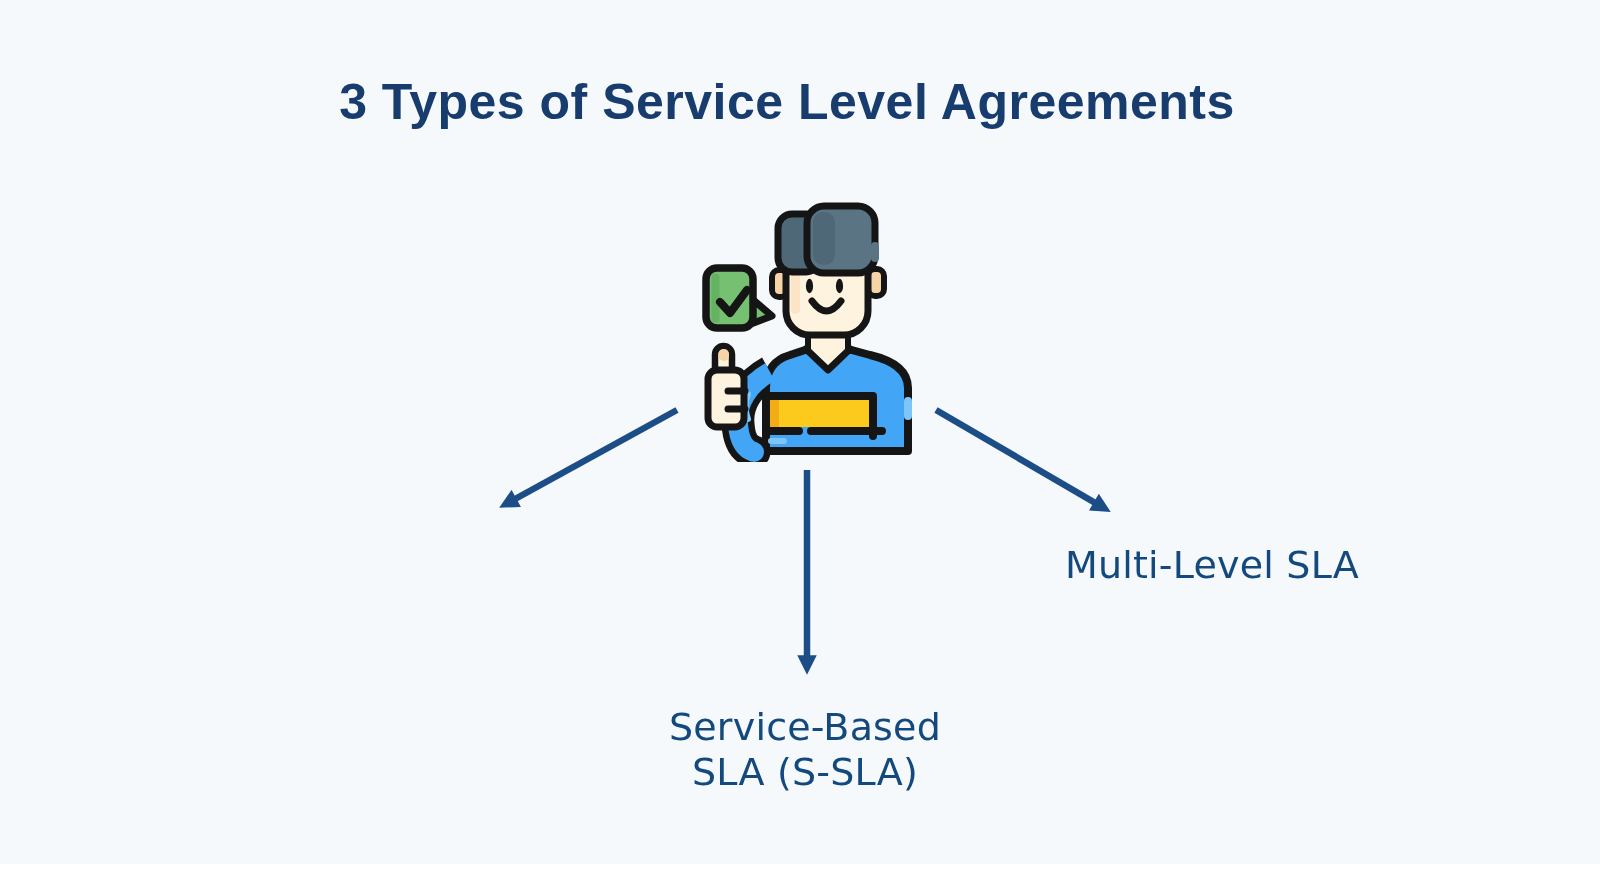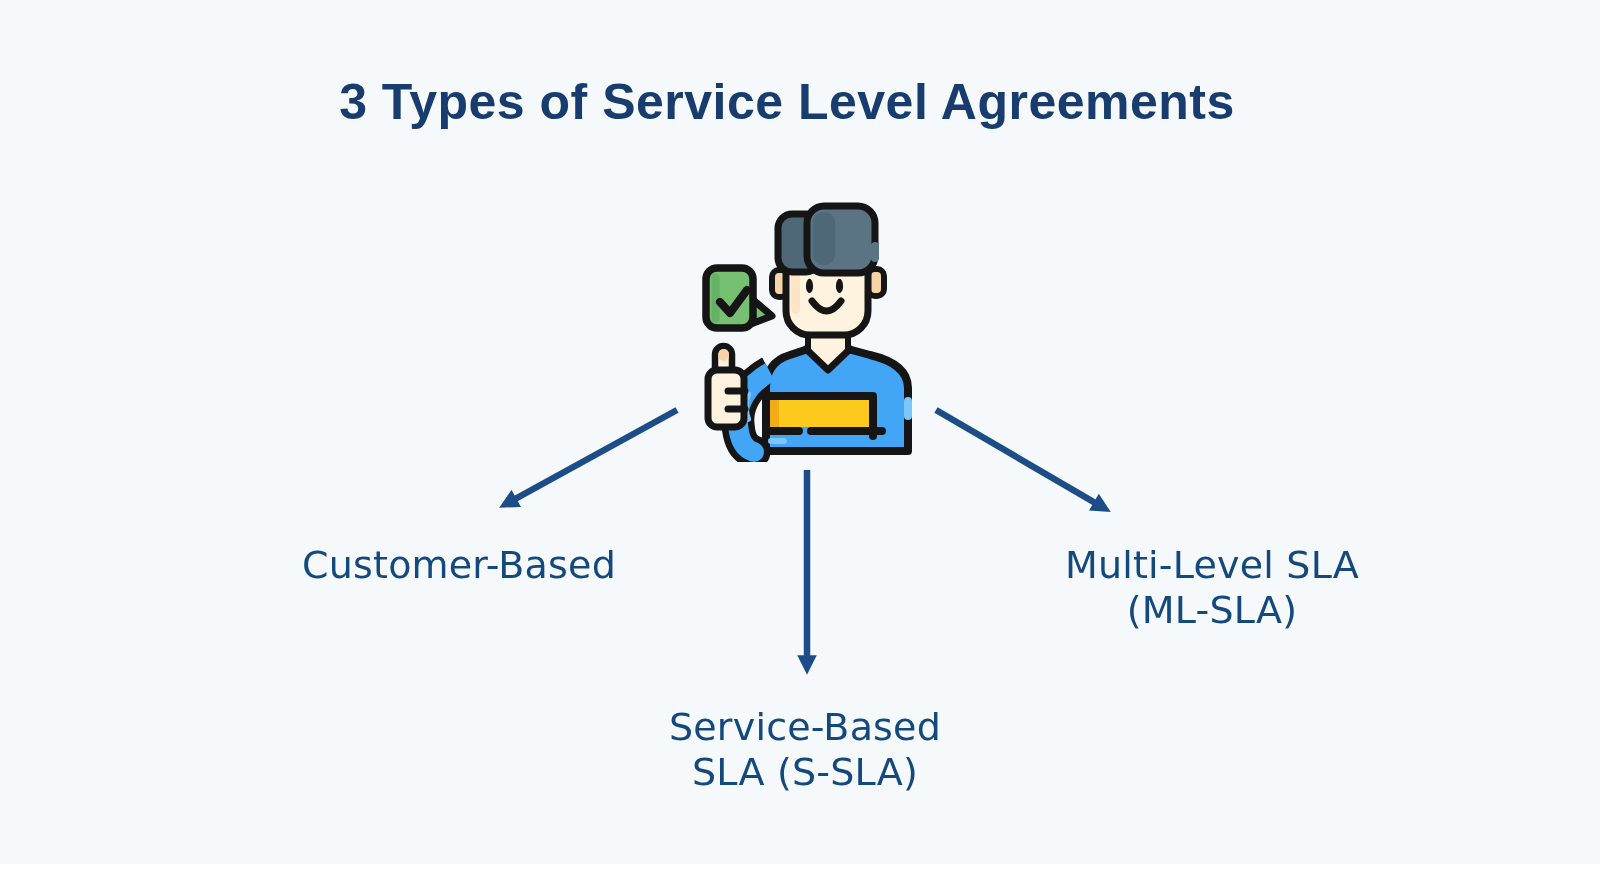--- a/index.html
+++ b/index.html
@@ -114,26 +114,24 @@
       <rect x="115" y="6" width="68" height="67" rx="17" fill="var(--c-hair,#5b7484)" stroke="var(--c-outline,#151515)" stroke-width="7"></rect>
       <rect x="121" y="12" width="22" height="53" rx="10" fill="var(--c-hair-dark,#4e6878)"></rect>
       <path d="M183 46 L183 58" stroke="var(--c-hair,#5b7484)" stroke-width="8" stroke-linecap="round"></path>
       <ellipse cx="117.5" cy="86" rx="3.6" ry="7.2" fill="var(--c-outline,#151515)"></ellipse>
       <ellipse cx="147.5" cy="86" rx="3.6" ry="7.2" fill="var(--c-outline,#151515)"></ellipse>
       <path d="M120 101 Q134.5 121 149 101" fill="none" stroke="var(--c-outline,#151515)" stroke-width="7" stroke-linecap="round"></path>
     </g>
   </svg>
 
   <div class="branch-label" id="label-customer">
-    <div>Customer-Based</div>
   </div>
 
   <div class="branch-label" id="label-service">
     <div>Service-Based</div>
     <div>SLA (S-SLA)</div>
   </div>
 
   <div class="branch-label" id="label-multilevel">
     <div>Multi-Level SLA</div>
-    <div>(ML-SLA)</div>
   </div>
 
 </div>
 
 </body></html>

